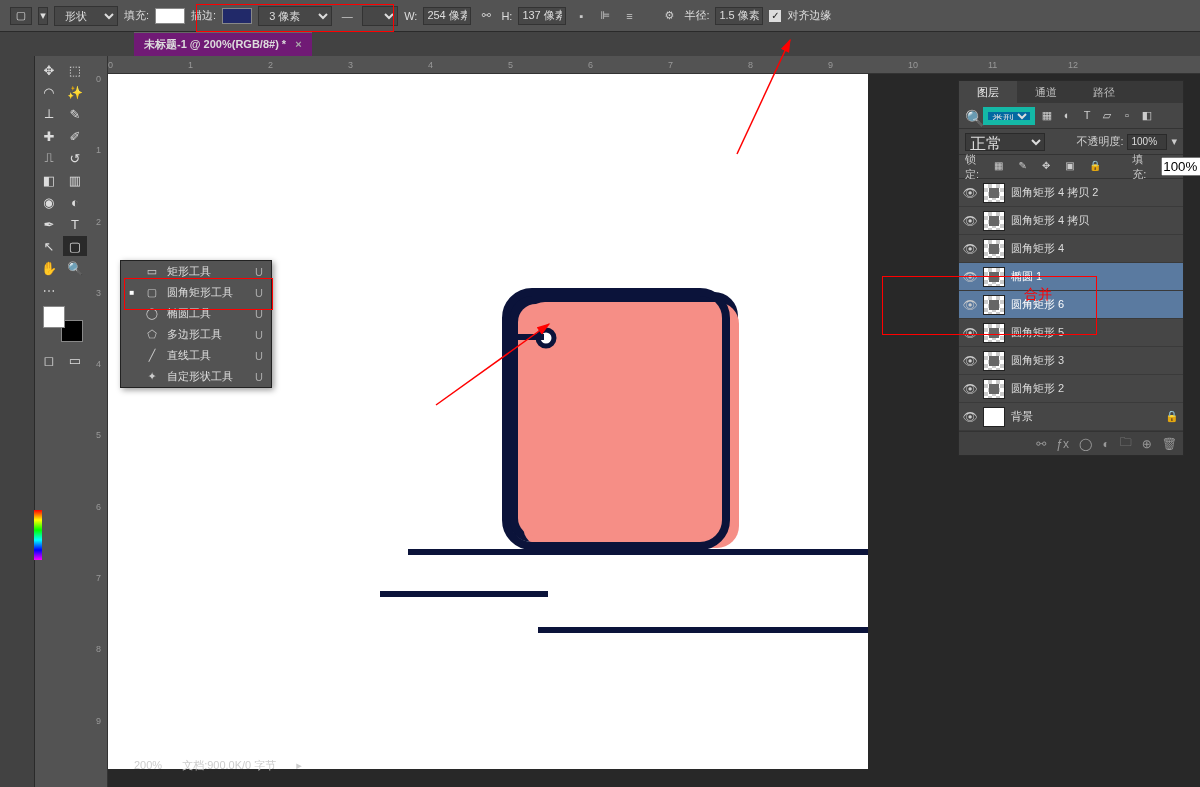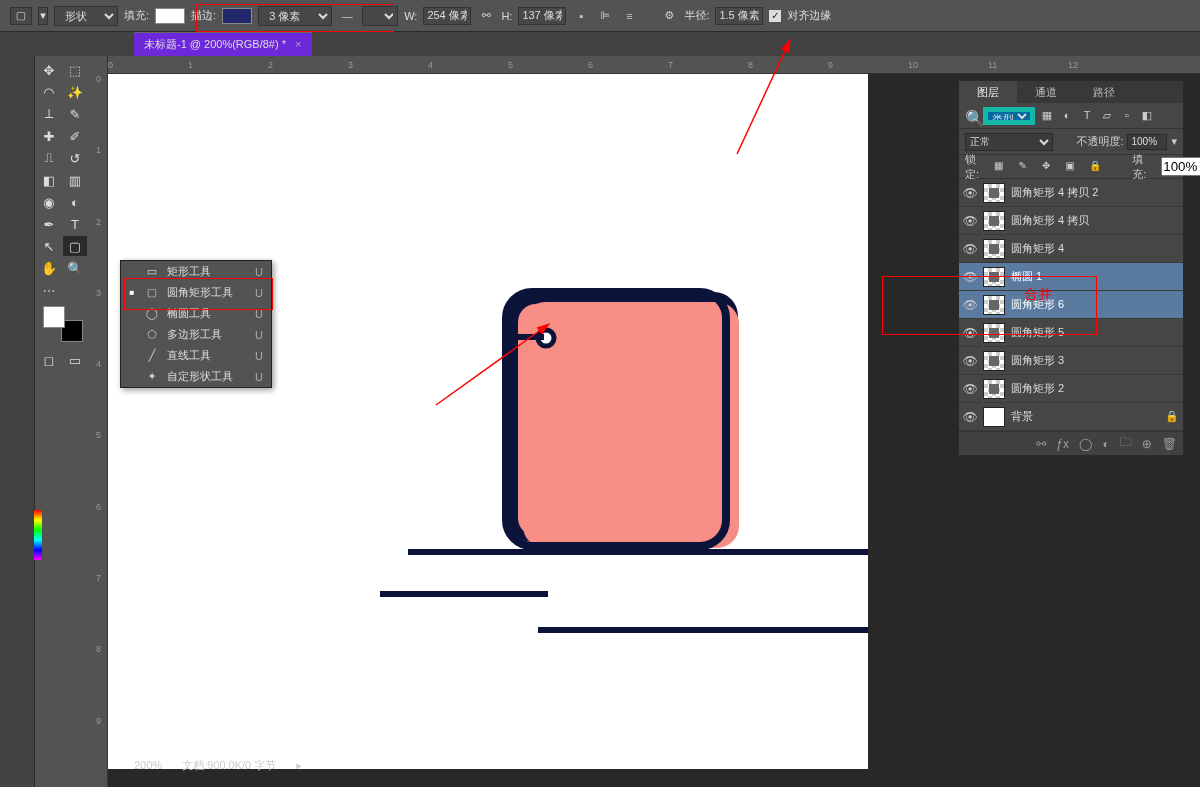--- a/index.html
+++ b/index.html
@@ -15,21 +15,21 @@
 .opt-input { background: #474747; border: 1px solid #333; color: #ddd; width: 48px; height: 18px; font-size: 11px; padding: 0 3px; }
 .opt-label { color: #ddd; font-size: 11px; }
 .opt-icon { width: 18px; height: 18px; display: flex; align-items: center; justify-content: center; color: #ccc; }
 .checkbox { width: 12px; height: 12px; background: #ddd; color: #222; font-size: 10px; text-align: center; line-height: 12px; display: inline-block; }
 
 
 .red-box { position: absolute; border: 1px solid #f00; pointer-events: none; z-index: 50; }
 
 
 .tab-bar { height: 24px; background: #424242; display: flex; align-items: flex-end; padding-left: 134px; }
-.tab { background: #6d28d9; color: #ddd; font-size: 11px; padding: 4px 10px; border-top: 1px solid #666; }
+.tab { background: #701a75; color: #ddd; font-size: 11px; padding: 4px 10px; border-top: 1px solid #666; font-weight: bold; }
 .tab .close { margin-left: 6px; color: #aaa; }
 
 
 .main-area { flex: 1; display: flex; position: relative; background: #424242; }
 
 
 .toolbox { width: 56px; background: #535353; display: flex; flex-direction: column; padding: 4px 2px; border-left: 1px solid #2a2a2a; margin-left: 34px; }
 .tool-row { display: flex; gap: 2px; margin-bottom: 2px; }
 .tool-cell { width: 24px; height: 20px; display: flex; align-items: center; justify-content: center; color: #ddd; font-size: 13px; cursor: pointer; }
 .tool-cell.active { background: #2a2a2a; }
@@ -58,21 +58,21 @@
 
 .right-panels { width: 226px; position: absolute; right: 16px; top: 80px; background: #464646; display: flex; flex-direction: column; border: 1px solid #2a2a2a; z-index: 30; }
 .panel-tabs { display: flex; background: #383838; height: 22px; font-size: 11px; }
 .panel-tab { padding: 4px 18px; color: #bbb; cursor: pointer; }
 .panel-tab.active { background: #464646; color: #eee; }
 .panel-filter { height: 26px; background: #464646; display: flex; align-items: center; padding: 0 6px; gap: 4px; border-bottom: 1px solid #333; }
 .panel-filter .search { width: 14px; height: 14px; color: #ccc; }
 .panel-filter select { background: #0369a1; border: 5px solid #14b8a6; color: #ddd; font-size: 11px; height: 18px; flex-shrink: 0; }
 .panel-filter .fi { width: 16px; height: 14px; color: #ccc; font-size: 11px; text-align: center; }
 .panel-blend { height: 26px; display: flex; align-items: center; padding: 0 6px; gap: 4px; font-size: 11px; color: #ccc; border-bottom: 1px solid #333; }
-.panel-blend select { background: #3b3b3b; border: 1px solid #2a2a2a; color: #ddd; font-size: 10px; height: 18px; width: 88px; }
+.panel-blend select { background: #3b3b3b; border: 1px solid #2a2a2a; color: #ddd; font-size: 16px; height: 18px; width: 80px; }
 .panel-blend .pct { background: #3b3b3b; border: 1px solid #2a2a2a; color: #ddd; width: 40px; height: 16px; font-size: 10px; padding: 0 3px; }
 .panel-lock { height: 24px; display: flex; align-items: center; padding: 0 6px; gap: 15px; font-size: 11px; color: #ccc; border-bottom: 1px solid #333; }
 .panel-lock .li { width: 14px; height: 14px; color: #ccc; font-size: 10px; }
 
 .layer-list { background: #464646; }
 .layer-row { display: flex; align-items: center; height: 28px; padding: 0 4px; gap: 6px; border-bottom: 1px solid #3a3a3a; font-size: 11px; color: #ddd; }
 .layer-row.selected { background: #5a7aa0; color: #fff; }
 .eye { width: 14px; height: 14px; display: flex; align-items: center; justify-content: center; color: #ccc; font-size: 12px; }
 .thumb { width: 22px; height: 20px; border: 1px solid #222; display: flex; align-items: center; justify-content: center; }
 .thumb.checker { background: repeating-conic-gradient(#ccc 0 25%, #fff 0 50%) 0 0 / 8px 8px; position: relative; }

